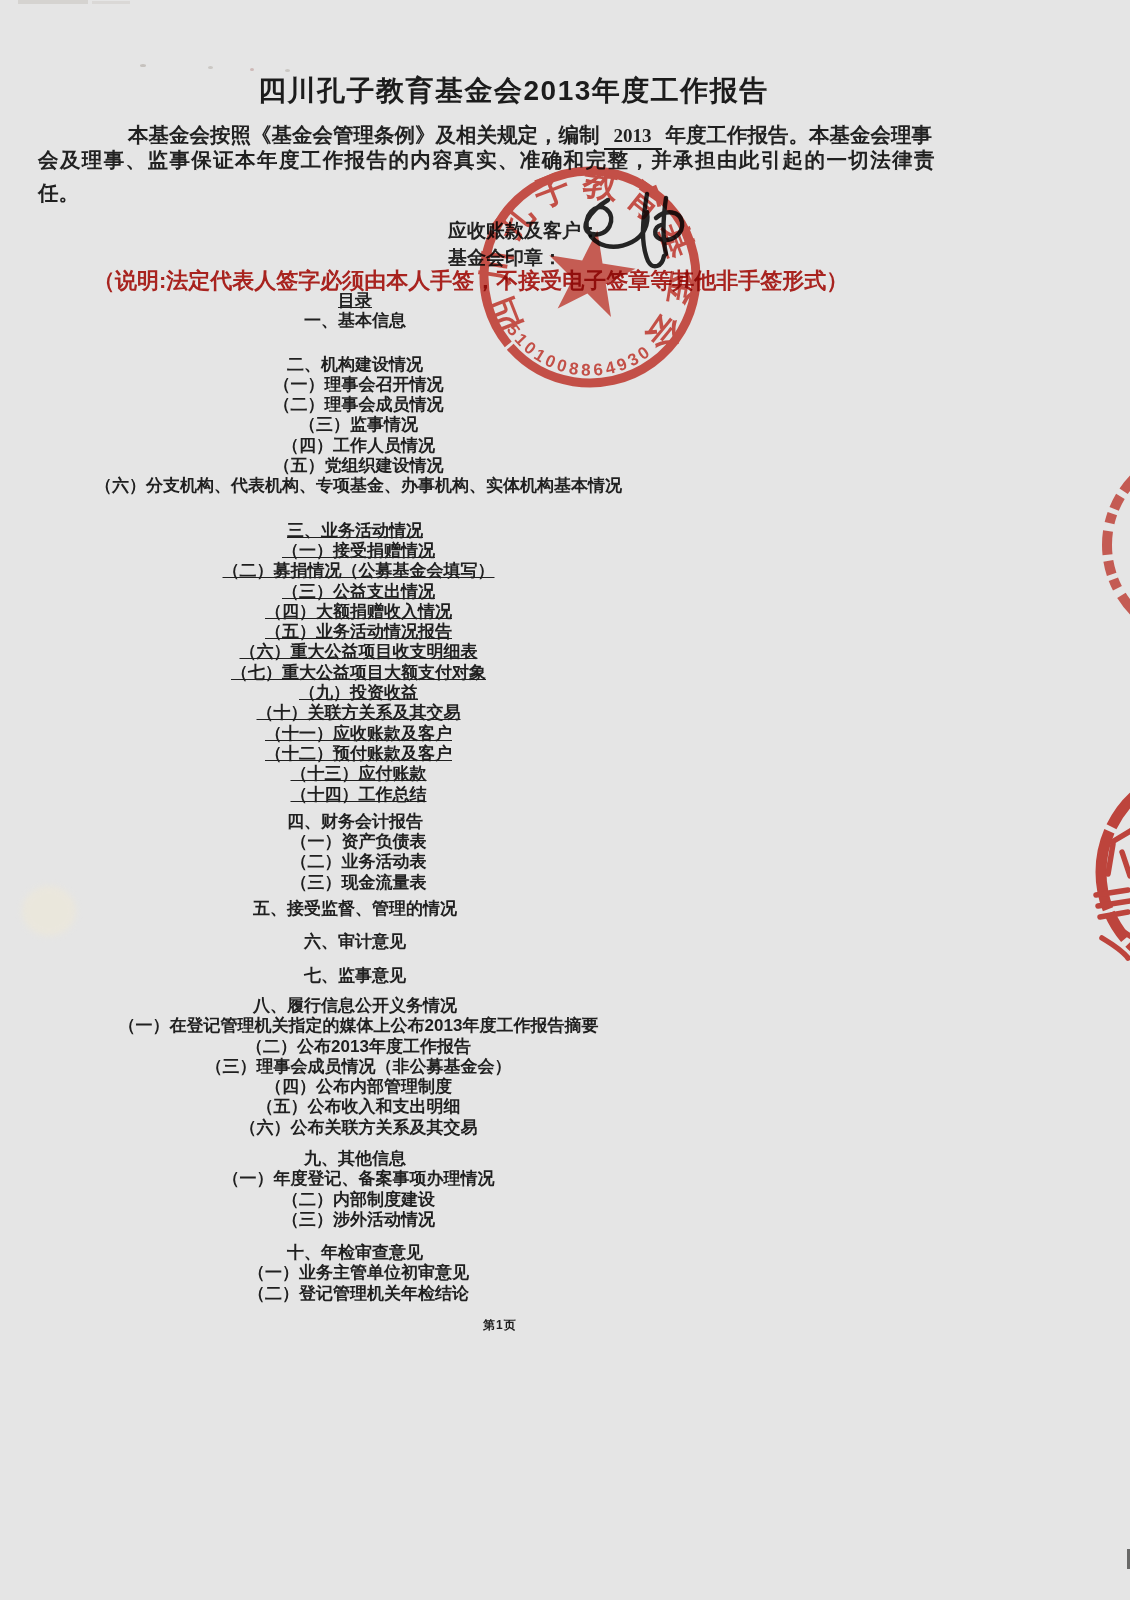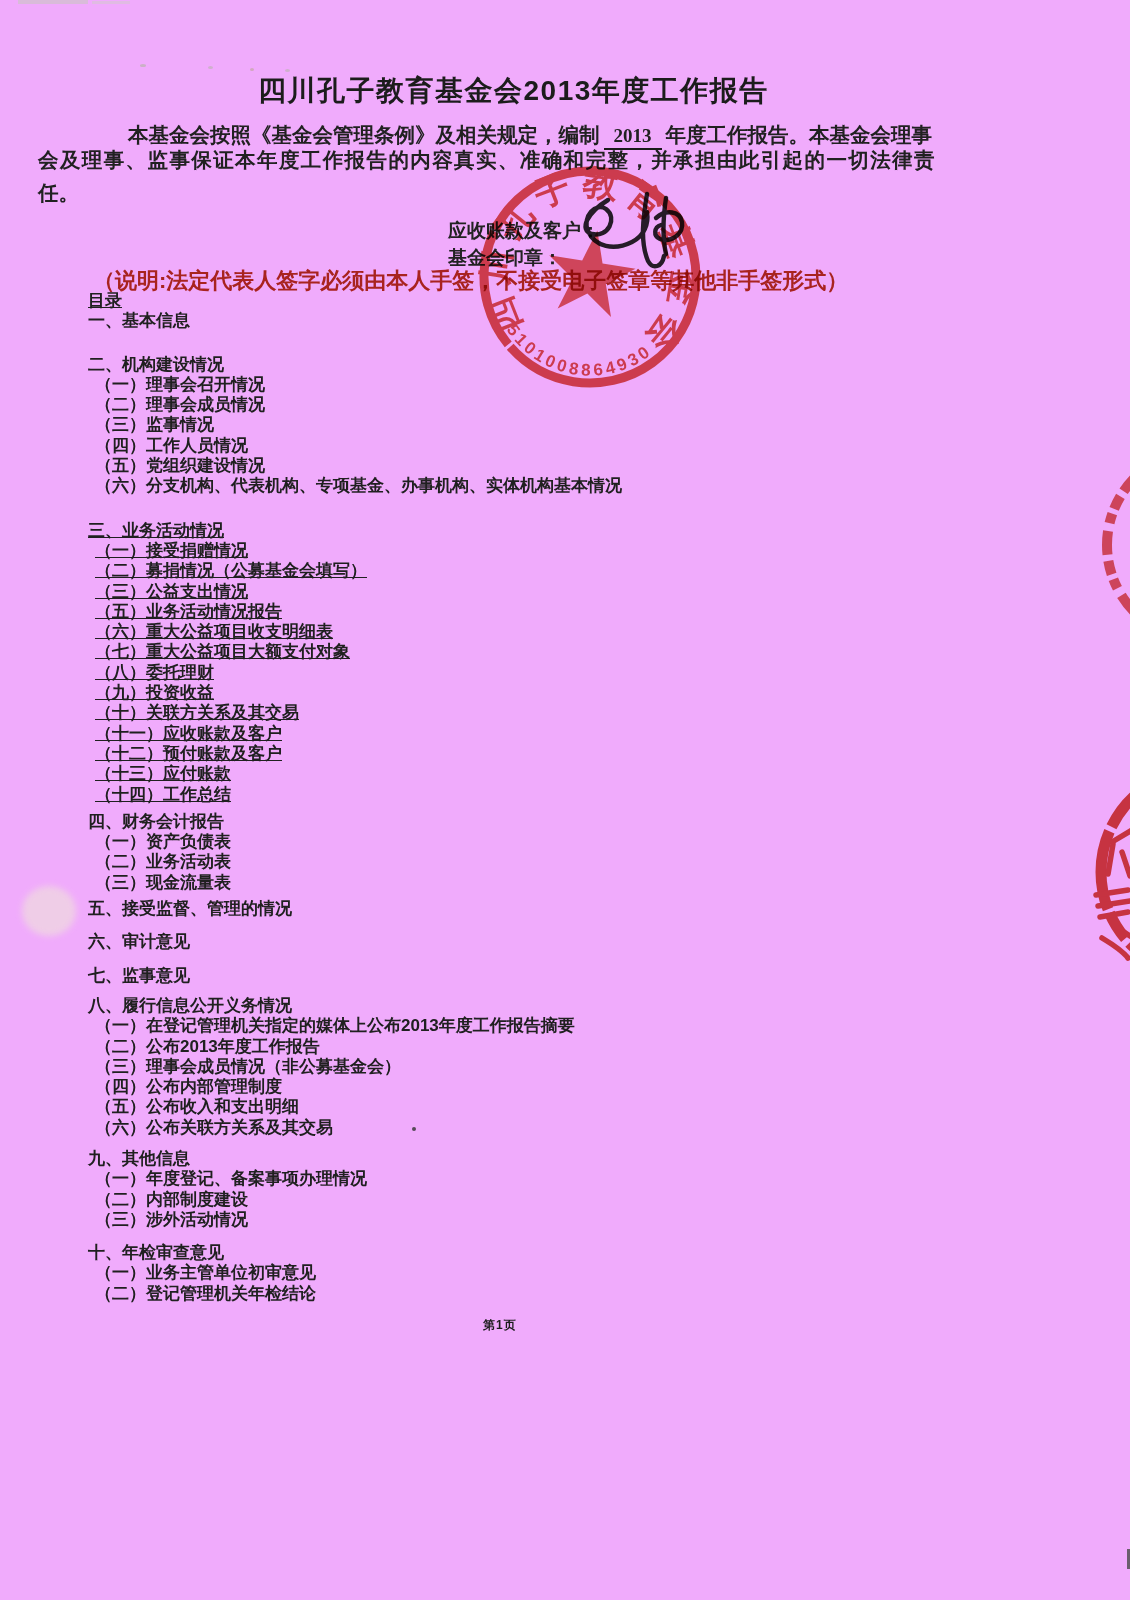--- a/index.html
+++ b/index.html
@@ -1,22 +1,23 @@
 <!DOCTYPE html>
 <html><head>
 <meta charset="utf-8">
 <style>
   html,body{margin:0;padding:0;background:#888;}
   #page{
     position:relative;
     width:1130px;height:1600px;
-    background:#f0abfc;
+    background:#e5e5e5;
     overflow:hidden;
     font-family:"Liberation Sans","DejaVu Sans",sans-serif;
     color:#1c1c1c;
+    text-align:center;
   }
   .abs{position:absolute;}
   #doc-title{
     left:258px;top:72px;
     font-size:28px;font-weight:700;letter-spacing:1.5px;
     white-space:nowrap;
   }
   .intro-line{font-size:20.5px;font-weight:700;white-space:nowrap;color:#212121;}
   #intro-l1{left:128px;top:113px;}
   #intro-l2{left:38px;top:146px;letter-spacing:1.4px;}
@@ -114,24 +115,24 @@
           <div class="toc-item">（三）监事情况</div>
           <div class="toc-item">（四）工作人员情况</div>
           <div class="toc-item">（五）党组织建设情况</div>
           <div class="toc-item">（六）分支机构、代表机构、专项基金、办事机构、实体机构基本情况</div>
         </div>
         <div style="margin-top: 24px; text-decoration: underline;">
           <div class="toc-head">三、业务活动情况</div>
           <div class="toc-item">（一）接受捐赠情况</div>
           <div class="toc-item">（二）募捐情况（公募基金会填写）</div>
           <div class="toc-item">（三）公益支出情况</div>
+          <div class="toc-item">（四）大额捐赠收入情况</div>
           <div class="toc-item">（五）业务活动情况报告</div>
           <div class="toc-item">（六）重大公益项目收支明细表</div>
           <div class="toc-item">（七）重大公益项目大额支付对象</div>
-          <div class="toc-item">（八）委托理财</div>
           <div class="toc-item">（九）投资收益</div>
           <div class="toc-item">（十）关联方关系及其交易</div>
           <div class="toc-item">（十一）应收账款及客户</div>
           <div class="toc-item">（十二）预付账款及客户</div>
           <div class="toc-item">（十三）应付账款</div>
           <div class="toc-item">（十四）工作总结</div>
         </div>
         <div style="margin-top: 7px;">
           <div class="toc-head">四、财务会计报告</div>
           <div class="toc-item">（一）资产负债表</div>

